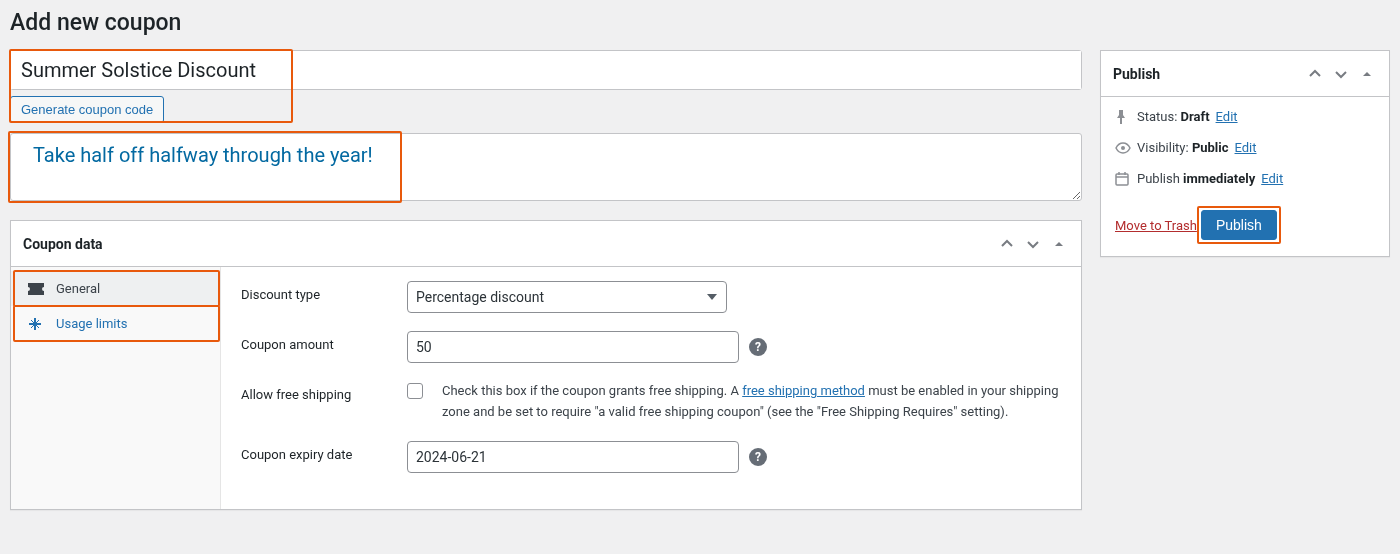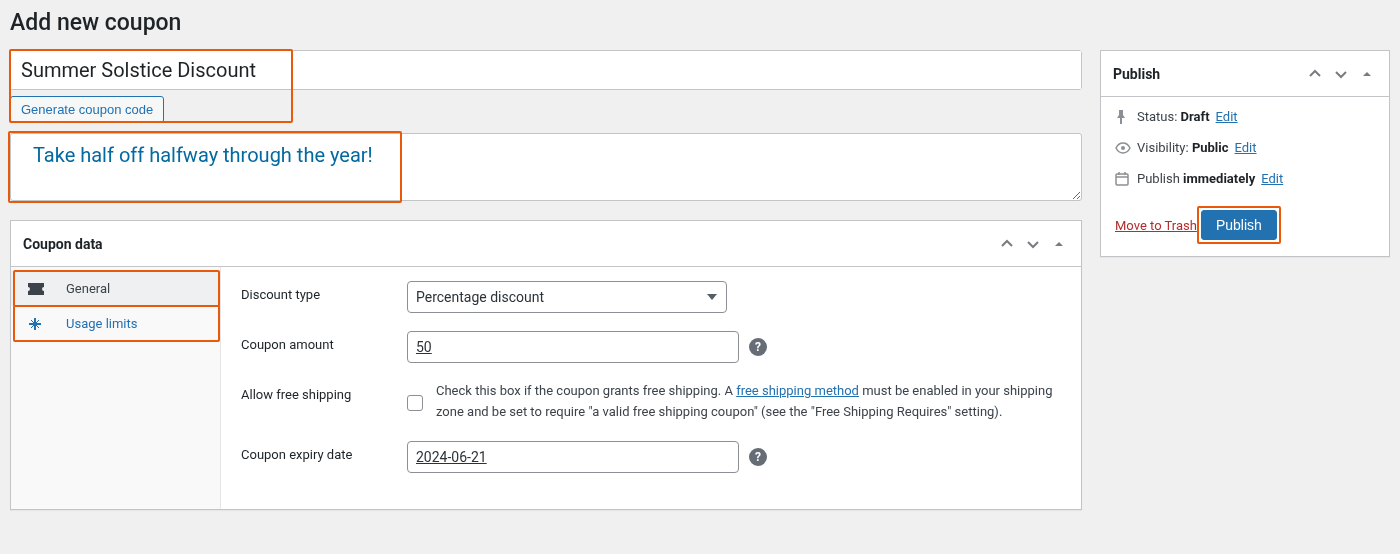--- a/index.html
+++ b/index.html
@@ -92,21 +92,21 @@
   
   .coupon-body { display:flex; min-height:240px; }
   .coupon-tabs {
     width:210px;
     background:#f9f9f9;
     border-right:1px solid #e5e5e5;
     flex:none;
     padding:4px 0;
   }
   .ctab {
-    display:flex; align-items:center; gap:20px;
+    display:flex; align-items:center; gap:10px;
     padding:10px 14px;
     color:#2271b1;
     cursor:pointer;
     border-left:3px solid transparent;
     position:relative;
     font-size:13px;
   }
   .ctab.active {
     background:#eef0f1;
     color:#3c434a;
@@ -131,21 +131,21 @@
     font-family:inherit;
     height:32px;
   }
   select.wc { width:320px; appearance:none; -webkit-appearance:none; background-image:none; padding-right:28px; position:relative; }
   .sel-wrap { position:relative; display:inline-block; }
   .sel-wrap::after {
     content:""; position:absolute; right:10px; top:50%;
     width:0;height:0;border-left:5px solid transparent;border-right:5px solid transparent;border-top:6px solid #555d66;
     transform:translateY(-50%); pointer-events:none;
   }
-  input.wc { width:332px;text-decoration:underline; }
+  input.wc { width:332px; }
   .help-dot {
     width:18px;height:18px;border-radius:50%;
     background:#666d76;color:#fff;font-size:12px;font-weight:700;
     display:inline-flex;align-items:center;justify-content:center;
     cursor:help;
   }
   .fs-desc { font-size:13px; color:#3c434a; line-height:1.6; max-width:660px; }
   .fs-desc a { color:#2271b1; text-decoration:underline; }
   input[type=checkbox].wc-cb {
     width:16px;height:16px;margin:2px 6px 0 0;flex:none;
@@ -265,21 +265,21 @@
             <div class="frow">
               <div class="flabel">Coupon amount</div>
               <div class="fcontrol">
                 <input class="wc" type="text" value="50" style="">
                 <span class="help-dot">?</span>
               </div>
             </div>
 
             <div class="frow">
               <div class="flabel">Allow free shipping</div>
-              <div class="fcontrol" style="align-items:center; gap:7px;">
+              <div class="fcontrol" style="align-items:flex-start; gap:13px;">
                 <input type="checkbox" class="wc-cb" style="">
                 <div class="fs-desc">
                   <span>Check this box if the coupon grants free shipping. A </span><a>free shipping method</a><span> must be enabled in your shipping zone and be set to require "a valid free shipping coupon" (see the "Free Shipping Requires" setting).</span>
                 </div>
               </div>
             </div>
 
             <div class="frow">
               <div class="flabel">Coupon expiry date</div>
               <div class="fcontrol">

